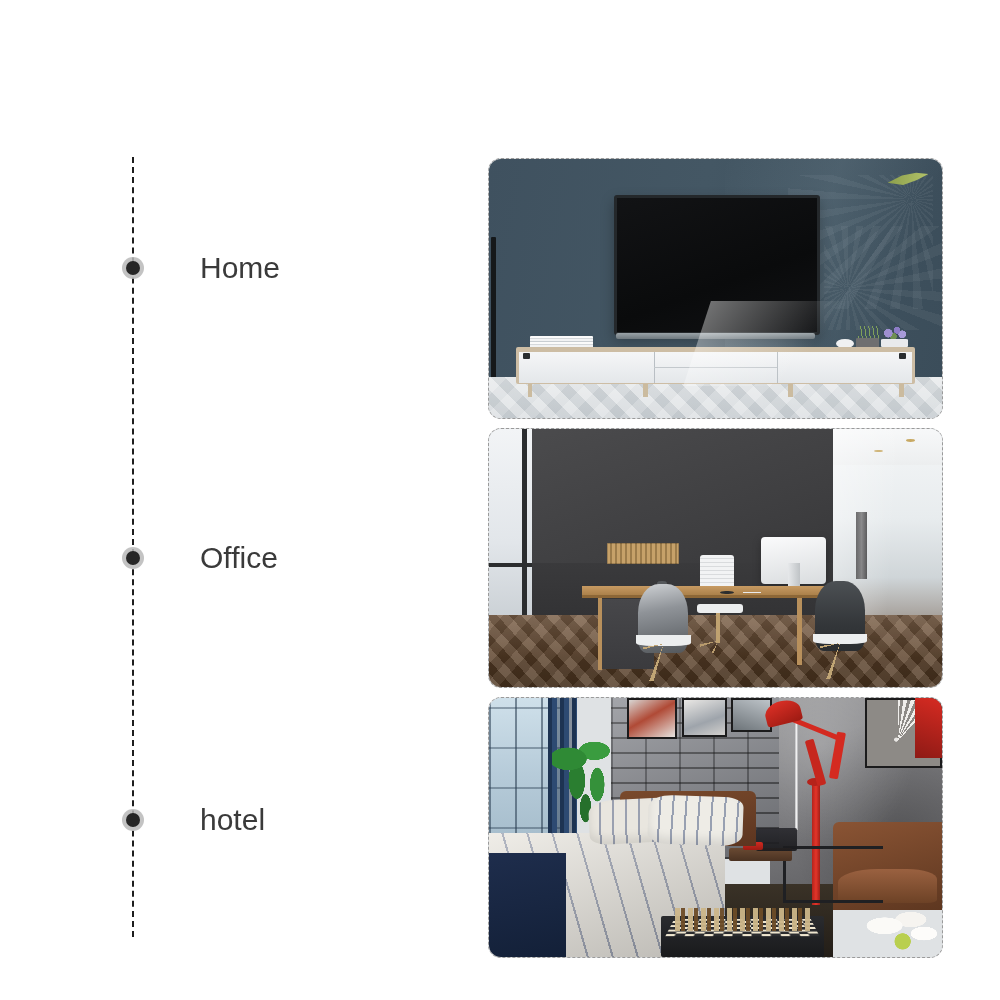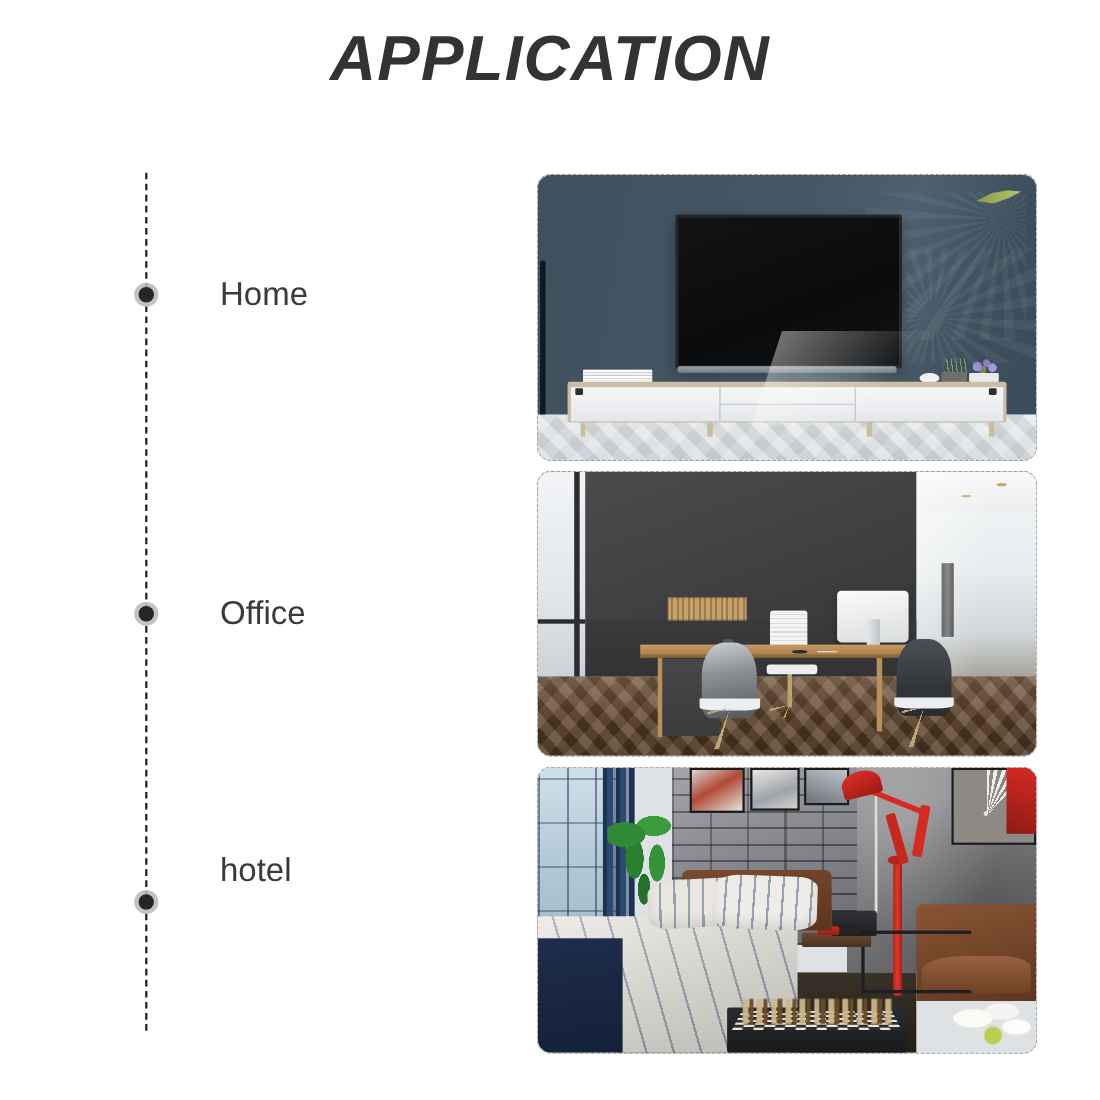--- a/index.html
+++ b/index.html
@@ -296,41 +296,40 @@
              radial-gradient(ellipse 22% 18% at 78% 55%, #fdfcfa 0 72%, transparent 74%),
              radial-gradient(circle at 52% 70%, #b9cf4e 0 14%, transparent 15%); }
   .ht-floor { position:absolute; left:16%; top:72%; width:60%; height:28%;
            background: linear-gradient(180deg,#3a3227,#231e18); }
 </style>
 </head>
 <body>
 
 <div class="page">
 
-  <div class="title">APPLICATION</div>
 
   <div class="timeline-axis"></div>
 
   <div class="tl-node" style="top:268px">
     <span class="halo"></span>
     <span class="core"></span>
   </div>
   <div class="tl-label" style="top:268px">Home</div>
 
   <div class="tl-node" style="top:558px">
     <span class="halo"></span>
     <span class="core"></span>
   </div>
   <div class="tl-label" style="top:558px">Office</div>
 
   <div class="tl-node" style="top:820px">
     <span class="halo"></span>
     <span class="core"></span>
   </div>
-  <div class="tl-label" style="top:792px">hotel</div>
+  <div class="tl-label" style="top:820px">hotel</div>
 
   <div class="photo" style="top:158px; height:261px" title="Modern living room with wall-mounted flat-screen TV on a dark teal-blue wall, white and light-wood TV console with drawers, books and potted plants on top, marble herringbone floor">
     <div class="scene">
       <div class="lr-wall"></div>
       <div class="lr-palm"></div>
       <div class="lr-palm2"></div>
       <div class="lr-wall-sheen"></div>
       <div class="lr-leaf"></div>
       <div class="lr-edgebar"></div>
       <div class="lr-tv">

